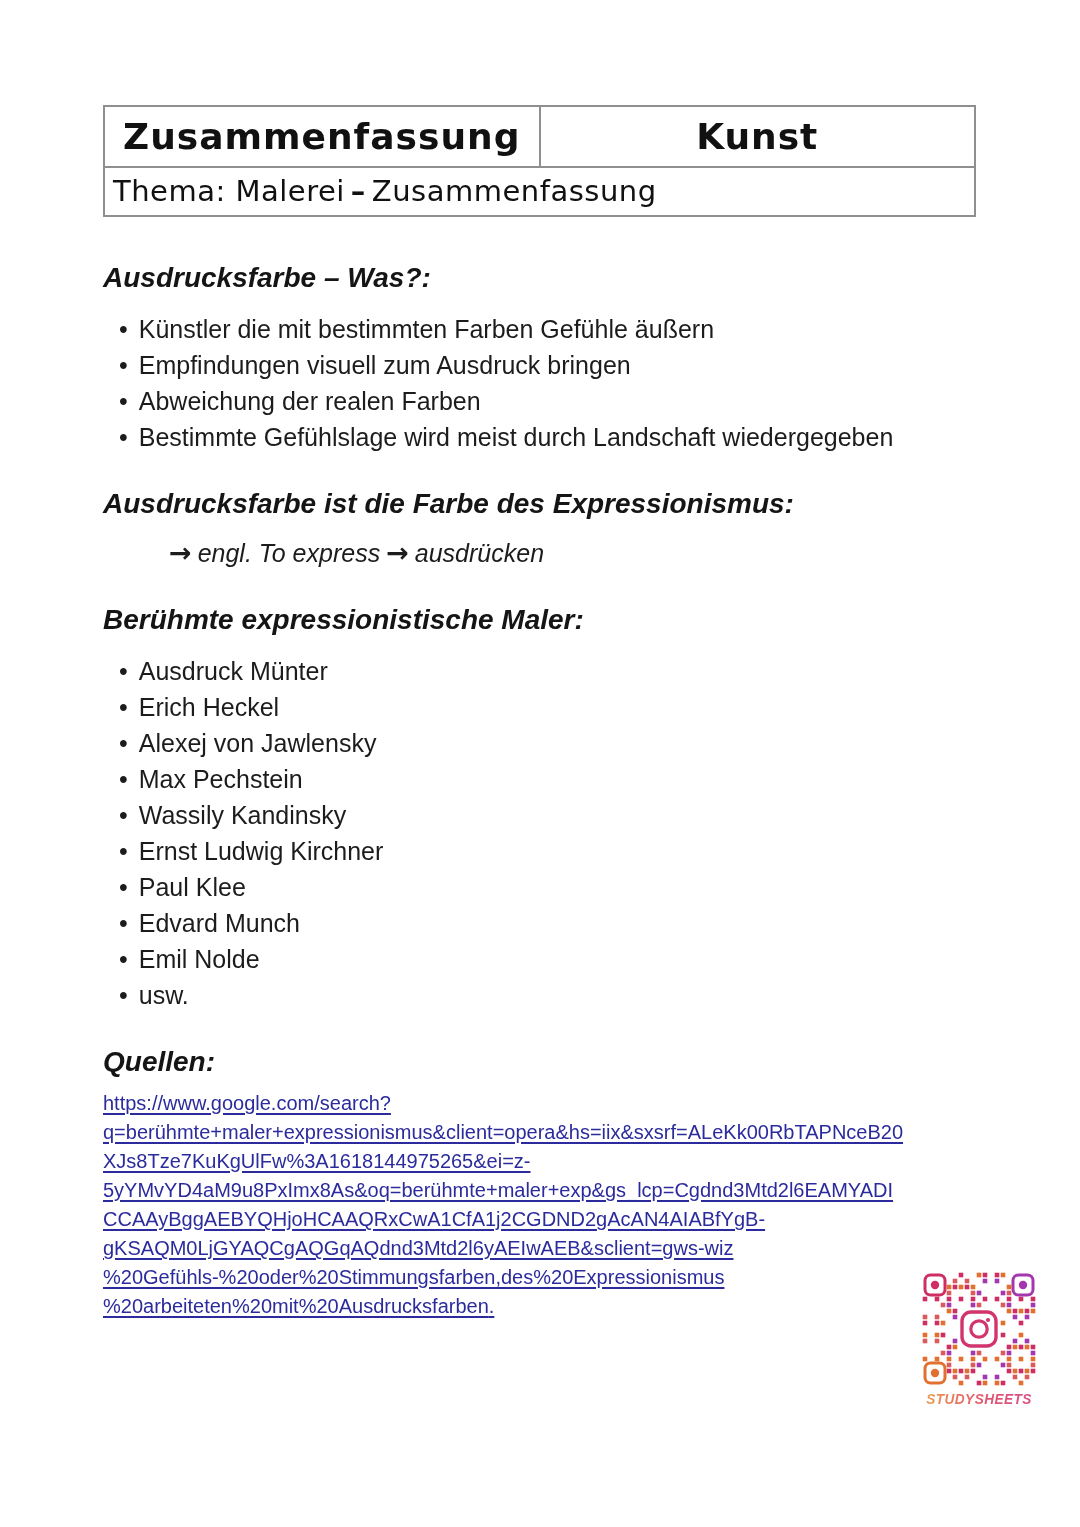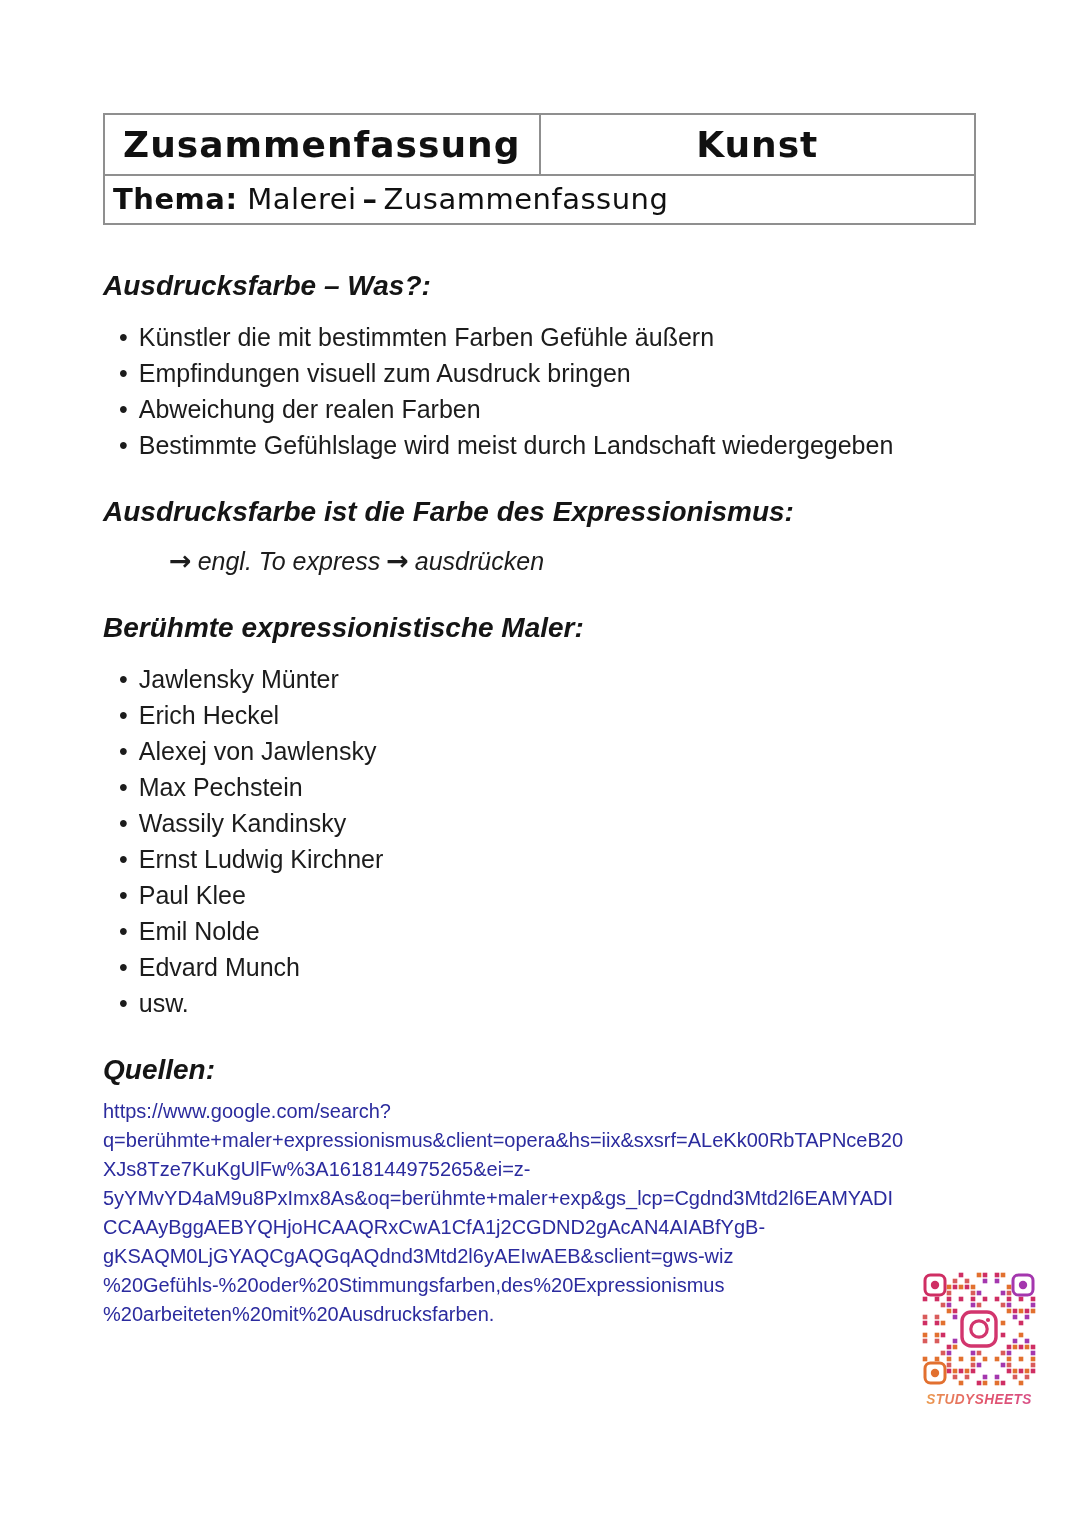--- a/index.html
+++ b/index.html
@@ -6,21 +6,21 @@
   .page{
     position:relative;
     width:1080px;height:1527px;
     background:#ffffff;
     font-family:"Liberation Sans", sans-serif;
     color:#111;
     overflow:hidden;
   }
   .content{
     position:absolute;
-    left:103px;top:8px;
+    left:103px;top:0;
     width:873px;
   }
 
   
   table.header{
     margin-top:105px;
     width:100%;
     border-collapse:collapse;
     font-family:"DejaVu Sans", sans-serif;
   }
@@ -36,21 +36,21 @@
     font-weight:700;
     letter-spacing:1px;
   }
   td.thema-cell{
     height:41px;
     vertical-align:middle;
     padding:2px 8px 4px 8px;
     font-size:29px;
     letter-spacing:0.5px;
   }
-  .thema-label{font-weight:700;}
+  .thema-label{font-weight:400;}
   .thema-dash{font-weight:700;padding:0 6px;}
 
   
   .section{margin-top:32px;}
   .section.first{margin-top:44px;}
   .section-heading{
     margin:0 0 6px 0;
     font-size:28px;
     font-weight:700;
     line-height:34px;
@@ -87,20 +87,21 @@
   .arrow.mid{padding:0 6px;}
 
   
   .links{margin-top:10px;}
   .link-line{
     display:block;
     font-size:20px;
     line-height:29px;
     white-space:nowrap;
     color:#2b2b9e;
+    text-decoration:underline;
     text-underline-offset:3px;
     cursor:pointer;
   }
   .no-underline{text-decoration:none;}
 
   
   .qr-block{
     position:absolute;
     left:919px;top:1272px;
     width:120px;
@@ -160,29 +161,29 @@
     <div class="section">
       <h2 class="section-heading">Ausdrucksfarbe ist die Farbe des Expressionismus:</h2>
       <div class="arrow-line">
         <span class="arrow">→</span><span>engl. To express</span><span class="arrow mid">→</span><span>ausdrücken</span>
       </div>
     </div>
 
     <div class="section">
       <h2 class="section-heading">Berühmte expressionistische Maler:</h2>
       <ul class="bullets">
-        <li>Jawlensky Münter</li>
+        <li>Ausdruck Münter</li>
         <li>Erich Heckel</li>
         <li>Alexej von Jawlensky</li>
         <li>Max Pechstein</li>
         <li>Wassily Kandinsky</li>
         <li>Ernst Ludwig Kirchner</li>
         <li>Paul Klee</li>
+        <li>Edvard Munch</li>
         <li>Emil Nolde</li>
-        <li>Edvard Munch</li>
         <li>usw.</li>
       </ul>
     </div>
 
     <div class="section">
       <h2 class="section-heading">Quellen:</h2>
       <div class="links">
         <a class="link-line">https://www.google.com/search?</a>
         <a class="link-line">q=berühmte+maler+expressionismus&amp;client=opera&amp;hs=iix&amp;sxsrf=ALeKk00RbTAPNceB20</a>
         <a class="link-line">XJs8Tze7KuKgUlFw%3A1618144975265&amp;ei=z-</a>

